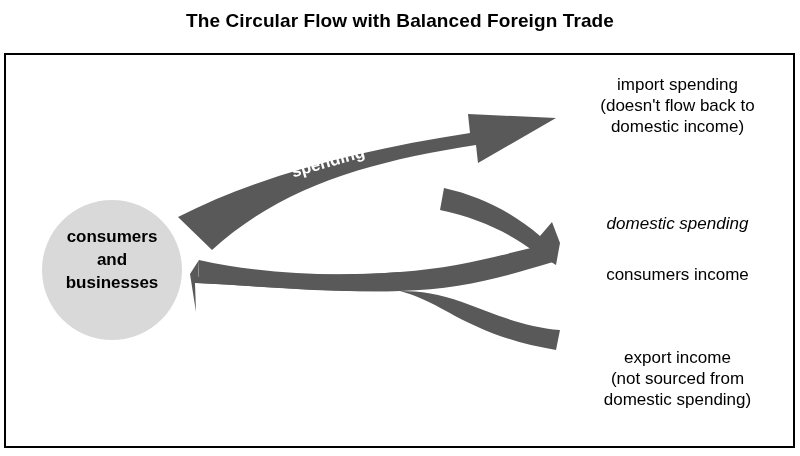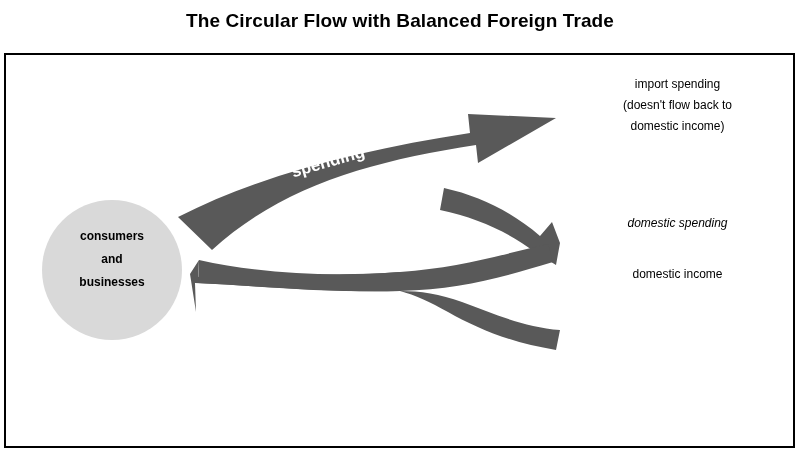--- a/index.html
+++ b/index.html
@@ -45,21 +45,21 @@
     position: absolute;
     left: 0;
     top: 0;
     width: 800px;
     height: 456px;
   }
   .node-label {
     position: absolute;
     text-align: center;
     color: #000000;
-    font-size: 12px;
+    font-size: 17px;
     line-height: 21px;
     white-space: pre-line;
   }
   #circle-label {
     left: 42px;
     top: 225px;
     width: 140px;
     line-height: 23px;
     font-weight: bold;
   }
@@ -173,16 +173,19 @@
   <div class="flow-caption" id="caption-spending">spending</div>
 
   <div class="flow-caption" id="caption-income">income</div>
 
   <div class="node-label" id="label-import">import spending
 (doesn't flow back to
 domestic income)</div>
 
   <div class="node-label" id="label-domestic-spending">domestic spending</div>
 
-  <div class="node-label" id="label-domestic-income">domestic income</div>
+  <div class="node-label" id="label-domestic-income">consumers income</div>
 
+  <div class="node-label" id="label-export">export income
+(not sourced from
+domestic spending)</div>
 
 </div>
 
 </body></html>

